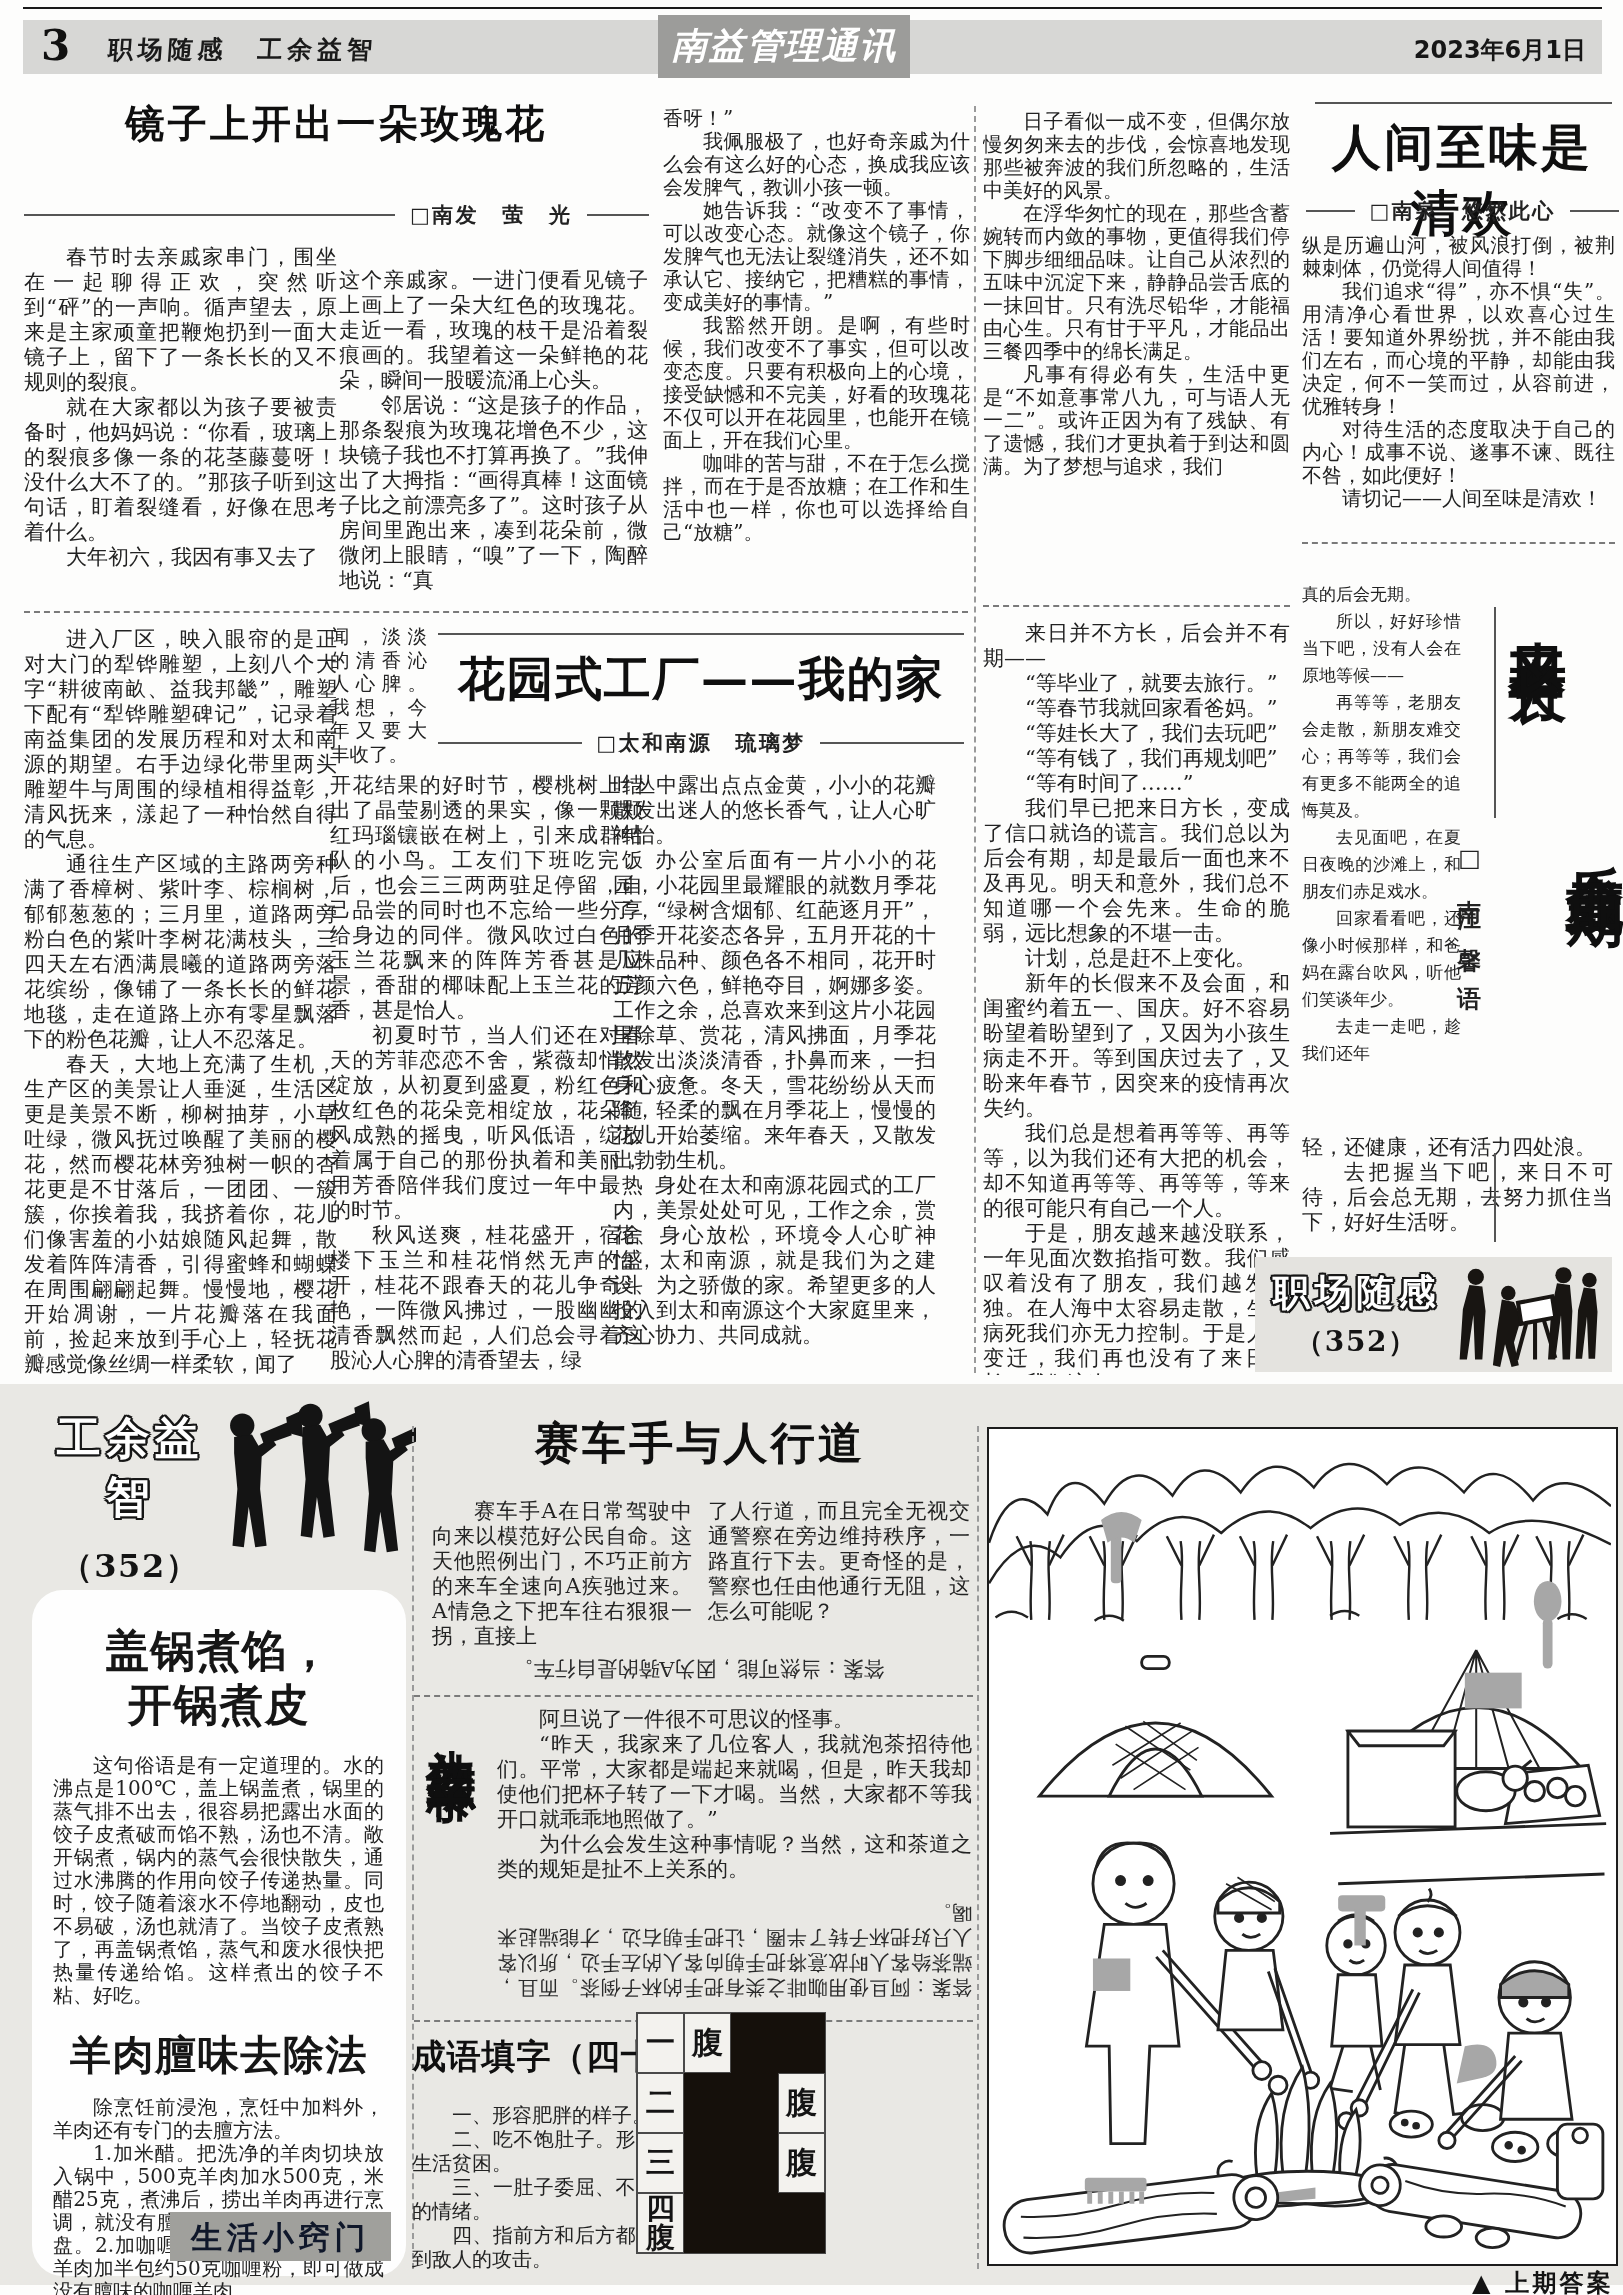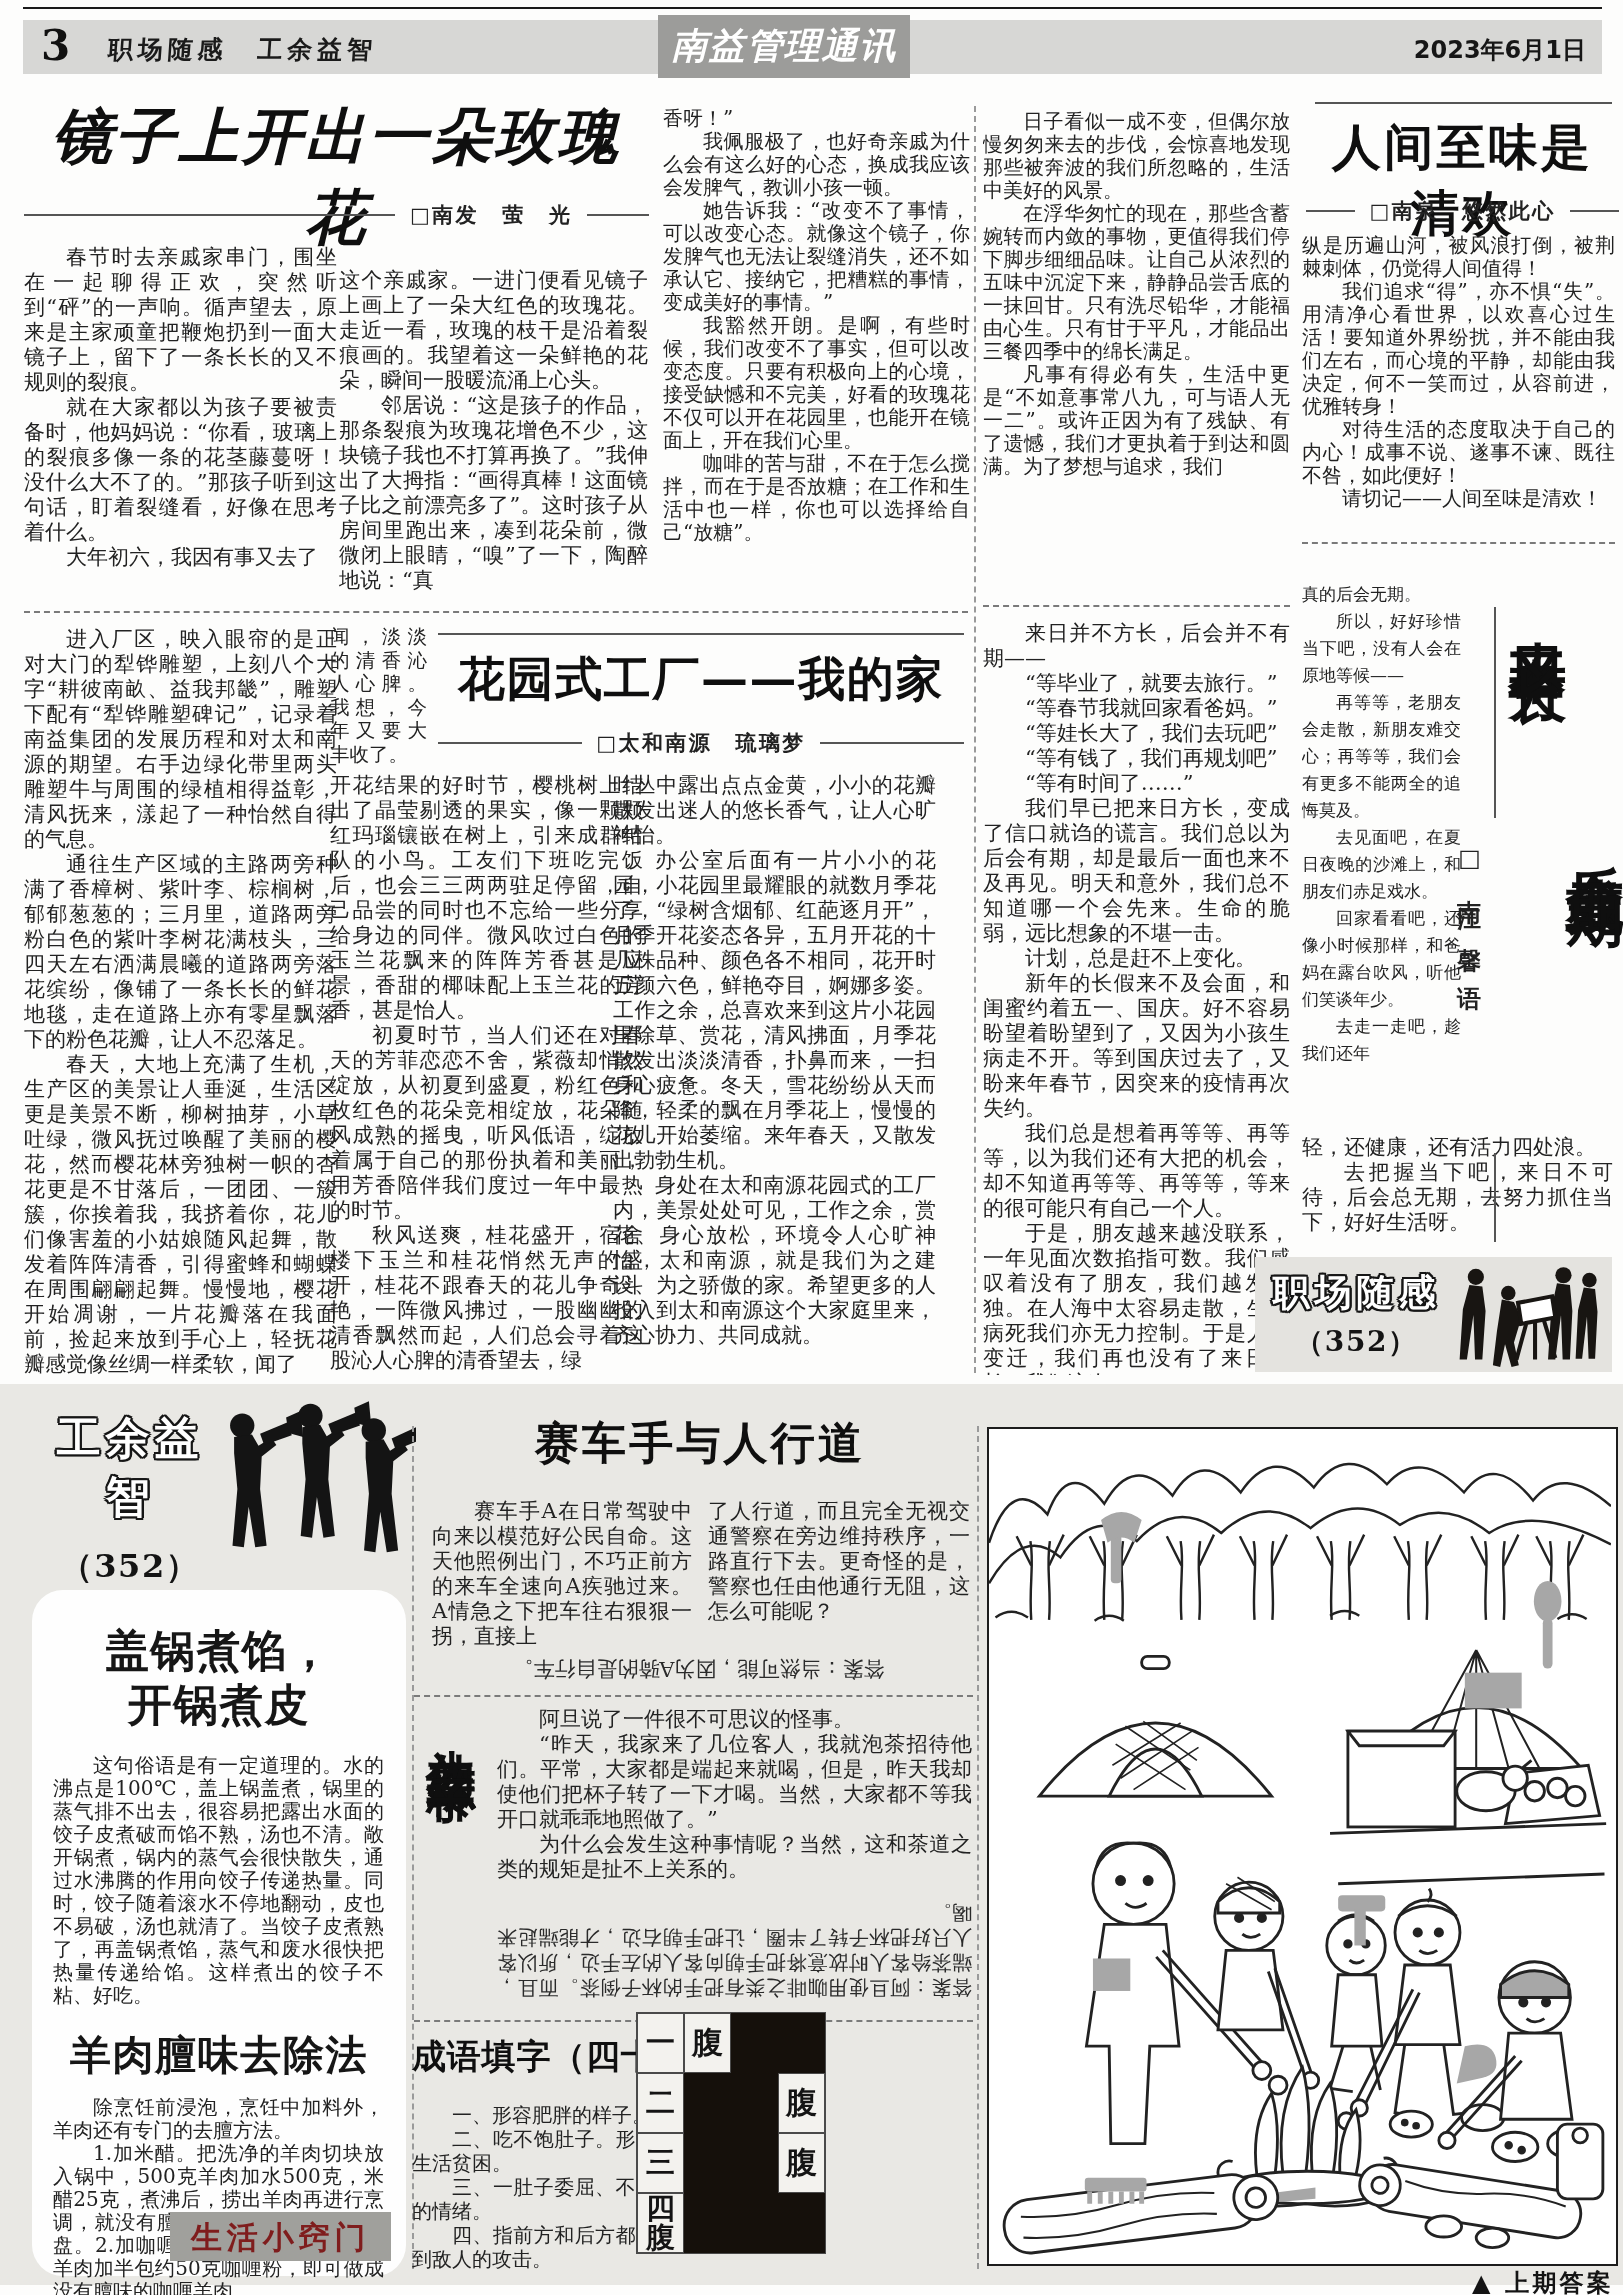--- a/index.html
+++ b/index.html
@@ -39,21 +39,21 @@
            font-family:"DejaVu Sans","Liberation Sans",sans-serif;color:#161616;}
   
   .bottombg{position:absolute;left:0;top:1384px;width:1624px;height:901px;background:#e9e8e4;}
   .bubble{color:#fff;font-weight:bold;font-family:"DejaVu Sans","Liberation Sans",sans-serif;
           letter-spacing:4.9px;
           text-shadow:2.4px 0 0 #161616,-2.4px 0 0 #161616,0 2.4px 0 #161616,0 -2.4px 0 #161616,
                       1.6px 1.6px 0 #161616,-1.6px -1.6px 0 #161616,1.6px -1.6px 0 #161616,-1.6px 1.6px 0 #161616;}
   .num352{font-weight:bold;font-size:32px;letter-spacing:1.6px;color:#141414;}
   .roundbox{position:absolute;background:#fefefe;border-radius:31px;}
   .tipstitle{font-weight:bold;text-align:center;color:#161616;letter-spacing:1.6px;}
-  .graybadge{background:#a0a09c;color:#7f1d1d;font-weight:bold;font-size:31px;letter-spacing:4.9px;
+  .graybadge{background:#a0a09c;color:#0f172a;font-weight:bold;font-size:31px;letter-spacing:4.9px;
              padding:6.5px 21px;font-family:"DejaVu Sans","Liberation Sans",sans-serif;}
   
   .cwgrid{position:absolute;border:1.6px solid #4a4a4a;background:#15100b;}
   .cwrow{display:flex;}
   .cwcell{width:47px;height:60px;box-sizing:border-box;display:flex;align-items:center;justify-content:center;
           font-size:29px;font-weight:bold;color:#141414;}
   .cwlabel{background:#f3f2ee;border:1.6px solid #4a4a4a;}
   .cwopen{background:#f3f2ee;border:1.6px solid #4a4a4a;font-size:31px;}
   .cwblack{background:#15100b;}
   .cwstack{flex-direction:column;line-height:29px;}
@@ -70,21 +70,21 @@
   <div class="topline"></div>
   <div class="hdrbar">
     <div class="pageno">3</div>
     <div class="hdrsec">职场随感　工余益智</div>
     <div class="mastbox">
       <span class="masttext">南益管理通讯</span>
     </div>
     <div class="hdrdate">2023年6月1日</div>
   </div>
 
-  <div class="headline" style="left:24px;top:97px;width:625px;font-size:60px;font-style:italic;">镜子上开出一朵玫瑰花</div>
+  <div class="headline" style="left:24px;top:97px;width:625px;font-size:39px;">镜子上开出一朵玫瑰花</div>
   <div class="byline" style="left:24px;top:201px;width:625px;">
     <span class="rl" style="flex:3;"></span>
     <span class="bt">□南发　萤　光</span>
     <span class="rl" style="flex:0.5;"></span>
   </div>
   <div class="textcol f26" style="left:24px;top:245px;width:313px;height:361px;">
       <p>春节时去亲戚家串门，围坐在一起聊得正欢，突然听到“砰”的一声响。循声望去，原来是主家顽童把鞭炮扔到一面大镜子上，留下了一条长长的又不规则的裂痕。</p>
       <p>就在大家都以为孩子要被责备时，他妈妈说：“你看，玻璃上的裂痕多像一条的花茎藤蔓呀！没什么大不了的。”那孩子听到这句话，盯着裂缝看，好像在思考着什么。</p>
       <p>大年初六，我因有事又去了</p>
     </div>

